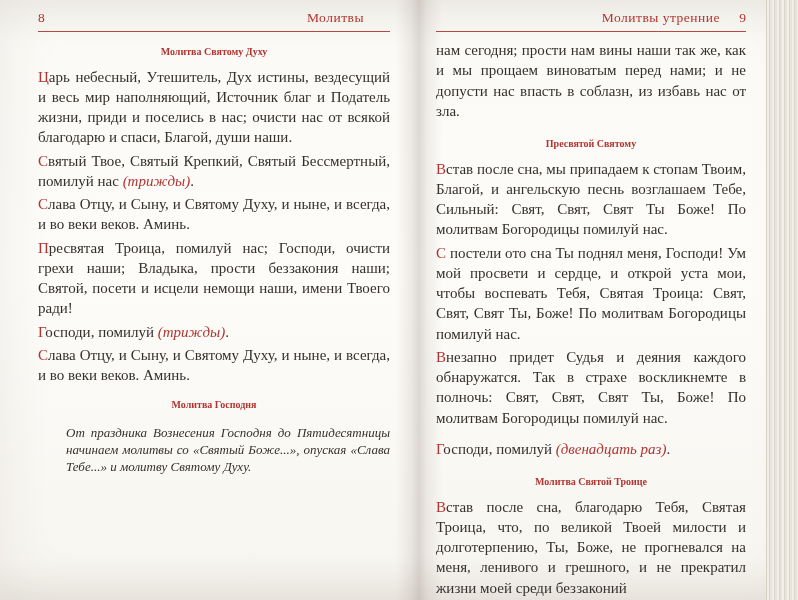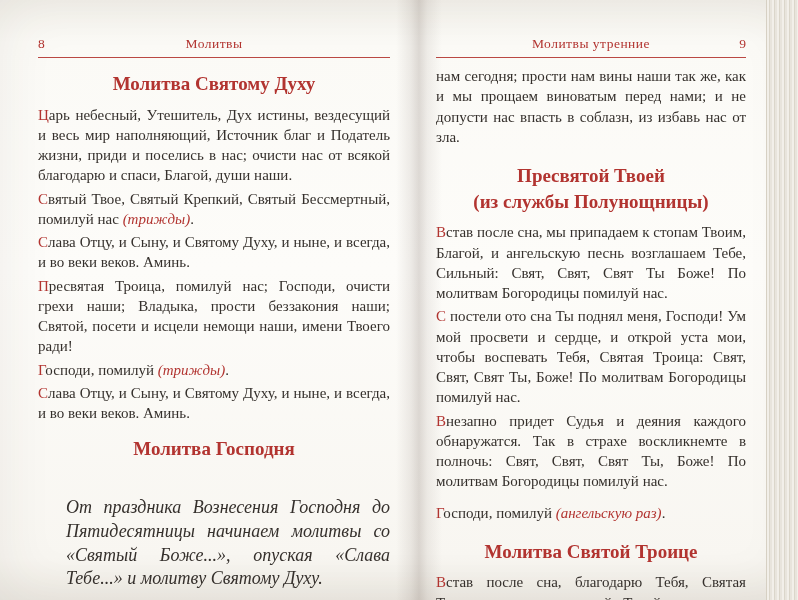--- a/index.html
+++ b/index.html
@@ -15,41 +15,41 @@
     overflow: hidden;
     box-shadow: inset 0 0 55px rgba(70,52,40,0.08);
   }
   .page { position: absolute; top: 0; height: 600px; overflow: hidden; }
   .page-left  { left: 0;   width: 414px; padding: 10px 24px 0 38px; }
   .page-right { left: 424px; width: 336px; padding: 10px 14px 0 12px; }
 
   .pg-header { display: flex; align-items: baseline; color: var(--red); font-size: 13.5px; }
   .pg-num { width: 26px; }
   .pg-num-right { width: 26px; text-align: right; }
-  .pg-title { flex: 1; text-align: center; letter-spacing: 0.5px; margin-top: 26px; }
+  .pg-title { flex: 1; text-align: right; letter-spacing: 0.5px; }
   .red-rule { border: 0; border-top: 1px solid var(--red); margin-top: 5px; opacity: 0.9; }
 
   .prayer-heading {
     color: var(--red); text-align: center;
-    font-size: 19px; font-weight: bold;
+    font-size: 10px; font-weight: bold;
     margin: 13px 0 8px; line-height: 1.35;
   }
   .heading-tight { margin-top: 16px; }
 
   .para {
     font-size: 15px; line-height: 1.35;
     text-align: justify; margin-bottom: 3px;
   }
   .ini  { color: var(--red); }
   .note { color: var(--red); font-style: italic; }
   .standalone { margin-top: 11px; }
 
   .footnote {
-    margin-top: 34px; padding-left: 28px;
-    font-size: 18px; font-style: italic;
+    margin-top: 12px; padding-left: 28px;
+    font-size: 13px; font-style: italic;
     line-height: 1.32; text-align: justify;
   }
 
   .gutter-shadow {
     position: absolute; left: 396px; top: 0; width: 46px; height: 600px;
     background: linear-gradient(to right,
       rgba(80,60,50,0) 0%, rgba(80,60,50,0.09) 32%,
       rgba(80,60,50,0.18) 50%, rgba(80,60,50,0.08) 68%, rgba(80,60,50,0) 100%);
     pointer-events: none;
   }
@@ -97,31 +97,30 @@
     <div class="pg-header">
       <span class="pg-num"></span>
       <span class="pg-title">Молитвы утренние</span>
       <span class="pg-num-right">9</span>
     </div>
     <hr class="red-rule">
 
     <p class="para" style="margin-top:8px">нам сегодня; прости нам вины наши так же, как и мы прощаем виноватым перед нами; и не допусти нас впасть в соблазн, из избавь нас от зла.</p>
 
     <div class="prayer-heading heading-tight">
-      <div>Пресвятой Твоей</div>
-      <div>(из службы Полунощницы)</div>
+      <div>Пресвятой Святому</div>
     </div>
 
     <p class="para"><span class="ini">В</span><span>став после сна, мы припадаем к стопам Твоим, Благой, и ангельскую песнь возглашаем Тебе, Сильный: Свят, Свят, Свят Ты Боже! По молитвам Богородицы помилуй нас.</span></p>
 
     <p class="para"><span class="ini">С</span><span> постели ото сна Ты поднял меня, Господи! Ум мой просвети и сердце, и открой уста мои, чтобы воспевать Тебя, Святая Троица: Свят, Свят, Свят Ты, Боже! По молитвам Богородицы помилуй нас.</span></p>
 
     <p class="para"><span class="ini">В</span><span>незапно придет Судья и деяния каждого обнаружатся. Так в страхе воскликнемте в полночь: Свят, Свят, Свят Ты, Боже! По молитвам Богородицы помилуй нас.</span></p>
 
-    <p class="para standalone"><span class="ini">Г</span><span>осподи, помилуй </span><span class="note">(ангельскую раз)</span><span>.</span></p>
+    <p class="para standalone"><span class="ini">Г</span><span>осподи, помилуй </span><span class="note">(двенадцать раз)</span><span>.</span></p>
 
     <div class="prayer-heading heading-tight">Молитва Святой Троице</div>
 
     <p class="para"><span class="ini">В</span><span>став после сна, благодарю Тебя, Святая Троица, что, по великой Твоей милости и долготерпению, Ты, Боже, не прогневался на меня, ленивого и грешного, и не прекратил жизни моей среди беззаконий</span></p>
   </div>
 
   <div class="gutter-shadow"></div>
   <div class="page-edges"></div>
 </div>
 

